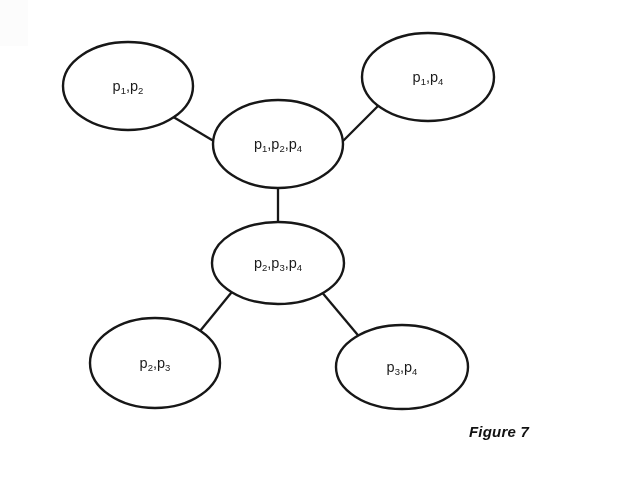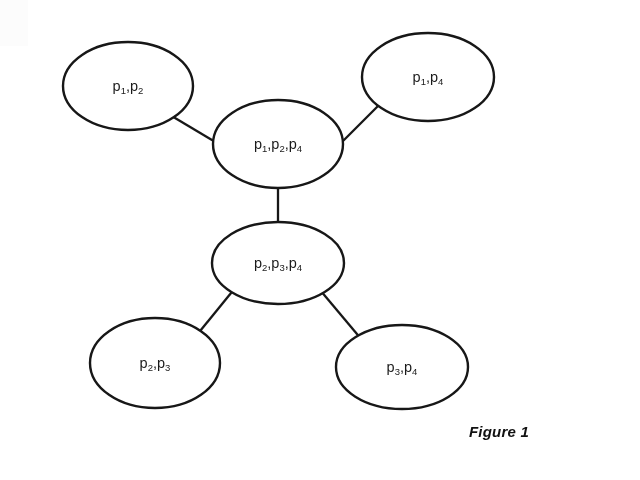--- a/index.html
+++ b/index.html
@@ -50,14 +50,14 @@
       </g>
       <g>
         <ellipse cx="155" cy="363" rx="65" ry="45" fill="#ffffff" stroke="#171717" stroke-width="2.4"></ellipse>
         <text x="155" y="367.5" text-anchor="middle" fill="#1a1a1a" font-size="14.5"><tspan dy="0">p</tspan><tspan dy="3.5" font-size="9.5">2</tspan><tspan dy="-3.5">,p</tspan><tspan dy="3.5" font-size="9.5">3</tspan></text>
       </g>
       <g>
         <ellipse cx="402" cy="367" rx="66" ry="42" fill="#ffffff" stroke="#171717" stroke-width="2.4"></ellipse>
         <text x="402" y="371.5" text-anchor="middle" fill="#1a1a1a" font-size="14.5"><tspan dy="0">p</tspan><tspan dy="3.5" font-size="9.5">3</tspan><tspan dy="-3.5">,p</tspan><tspan dy="3.5" font-size="9.5">4</tspan></text>
       </g>
     </svg>
-  <div id="caption">Figure 1</div>
+  <div id="caption">Figure 7</div>
 </div>
 
 </body></html>

